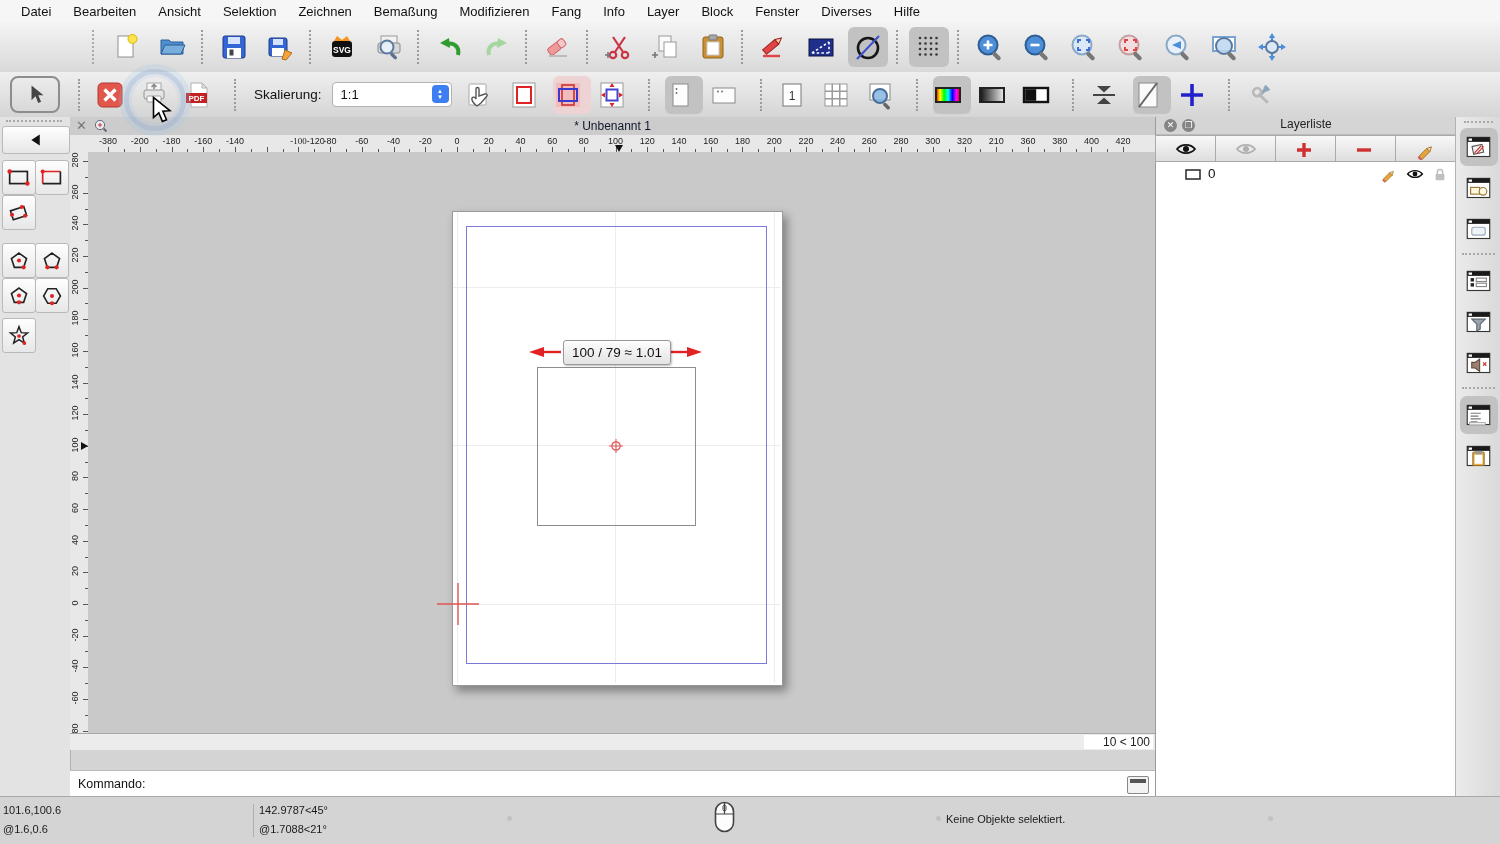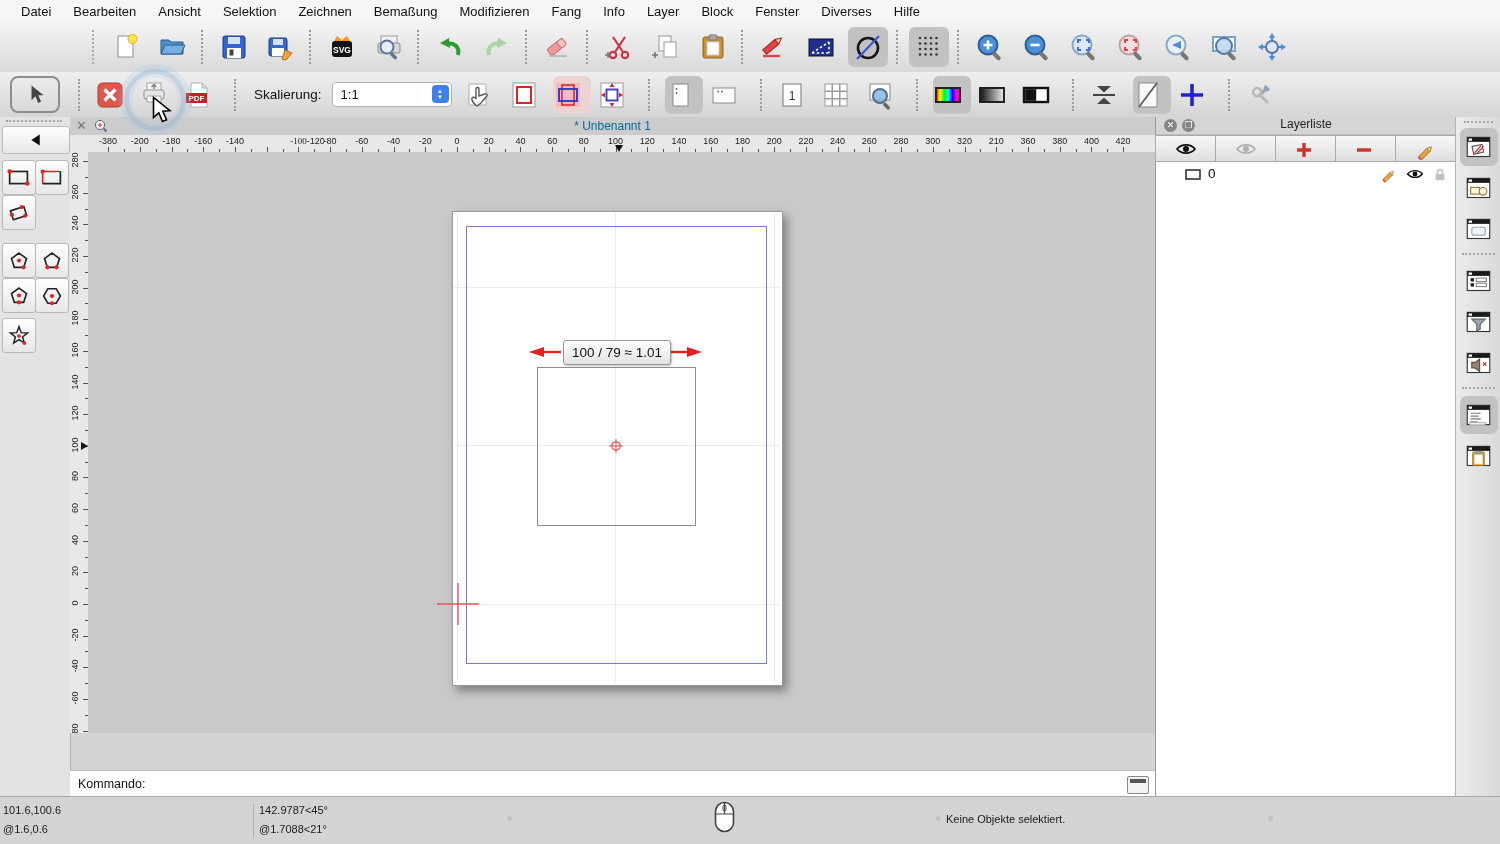--- a/index.html
+++ b/index.html
@@ -37,21 +37,21 @@
   
   .palette{position:absolute;left:0;top:117px;width:70px;bottom:47px;background:#e3e3e3;border-right:1px solid #b0b0b0;}
   .pal-handle{position:absolute;left:6px;top:3px;width:56px;height:2px;border-top:2px dotted #a9a9a9;}
   .pal-btn{position:absolute;background:linear-gradient(#fefefe,#e7e7e7);border:1px solid #b9b9b9;border-radius:3px;
            display:flex;align-items:center;justify-content:center;}
   
   .tabbar{position:absolute;left:70px;top:117px;width:1085px;height:18px;background:#cccccc;
           border-bottom:1px solid #b2b2b2;font-size:12px;}
   .tab-close{position:absolute;left:6px;top:1px;color:#777;font-size:13px;}
   .tab-appicon{position:absolute;left:24px;top:2px;}
-  .tab-title{position:absolute;left:0;right:0;top:2px;text-align:center;color:#0369a1;}
+  .tab-title{position:absolute;left:0;right:0;top:2px;text-align:center;color:#0f172a;}
   .ruler-h{position:absolute;left:70px;top:135px;width:1085px;height:17px;background:#e8e8e8;
            border-bottom:1px solid #9a9a9a;overflow:hidden;font-size:9px;color:#222;}
   .ruler-v{position:absolute;left:70px;top:152px;width:18px;height:581px;background:#e8e8e8;
            border-right:1px solid #9a9a9a;overflow:hidden;font-size:9px;color:#222;}
   .htick{position:absolute;bottom:0;width:1px;background:#555;}
   .vtick{position:absolute;right:0;height:1px;background:#555;}
   .hlabel{position:absolute;top:1px;width:30px;margin-left:-15px;text-align:center;}
   .vlabel{position:absolute;left:-7px;width:24px;text-align:center;transform:rotate(-90deg);}
   .marker-down{position:absolute;width:0;height:0;border-left:4px solid transparent;border-right:4px solid transparent;border-top:7px solid #111;}
   .marker-right{position:absolute;width:0;height:0;border-top:4px solid transparent;border-bottom:4px solid transparent;border-left:7px solid #111;}
@@ -750,20 +750,23 @@
       <path d="M32 6H10" stroke="#e02222" stroke-width="2.4"></path>
         <path d="M0 6L15 1v10z" fill="#e02222"></path>
     </svg>
     <svg style="position:absolute;left:582px;top:194px" width="32" height="12" viewBox="0 0 32 12">
       <path d="M0 6h22" stroke="#e02222" stroke-width="2.4"></path>
         <path d="M32 6L17 1v10z" fill="#e02222"></path>
     </svg>
     <div class="dim-box">100 / 79 ≈ 1.01</div>
   </div>
 
+  <div class="hstrip">
+    <div class="zoom-ratio">10 &lt; 100</div>
+  </div>
 
   <div class="cmd-input">
     <span>Kommando:</span>
     <span class="cmd-btn"></span>
   </div>
 
   <div class="layer-panel">
     <div class="panel-title">
       <span class="panel-circle" style="left:8px">✕</span>
       <span class="panel-circle" style="left:26px">❐</span>

